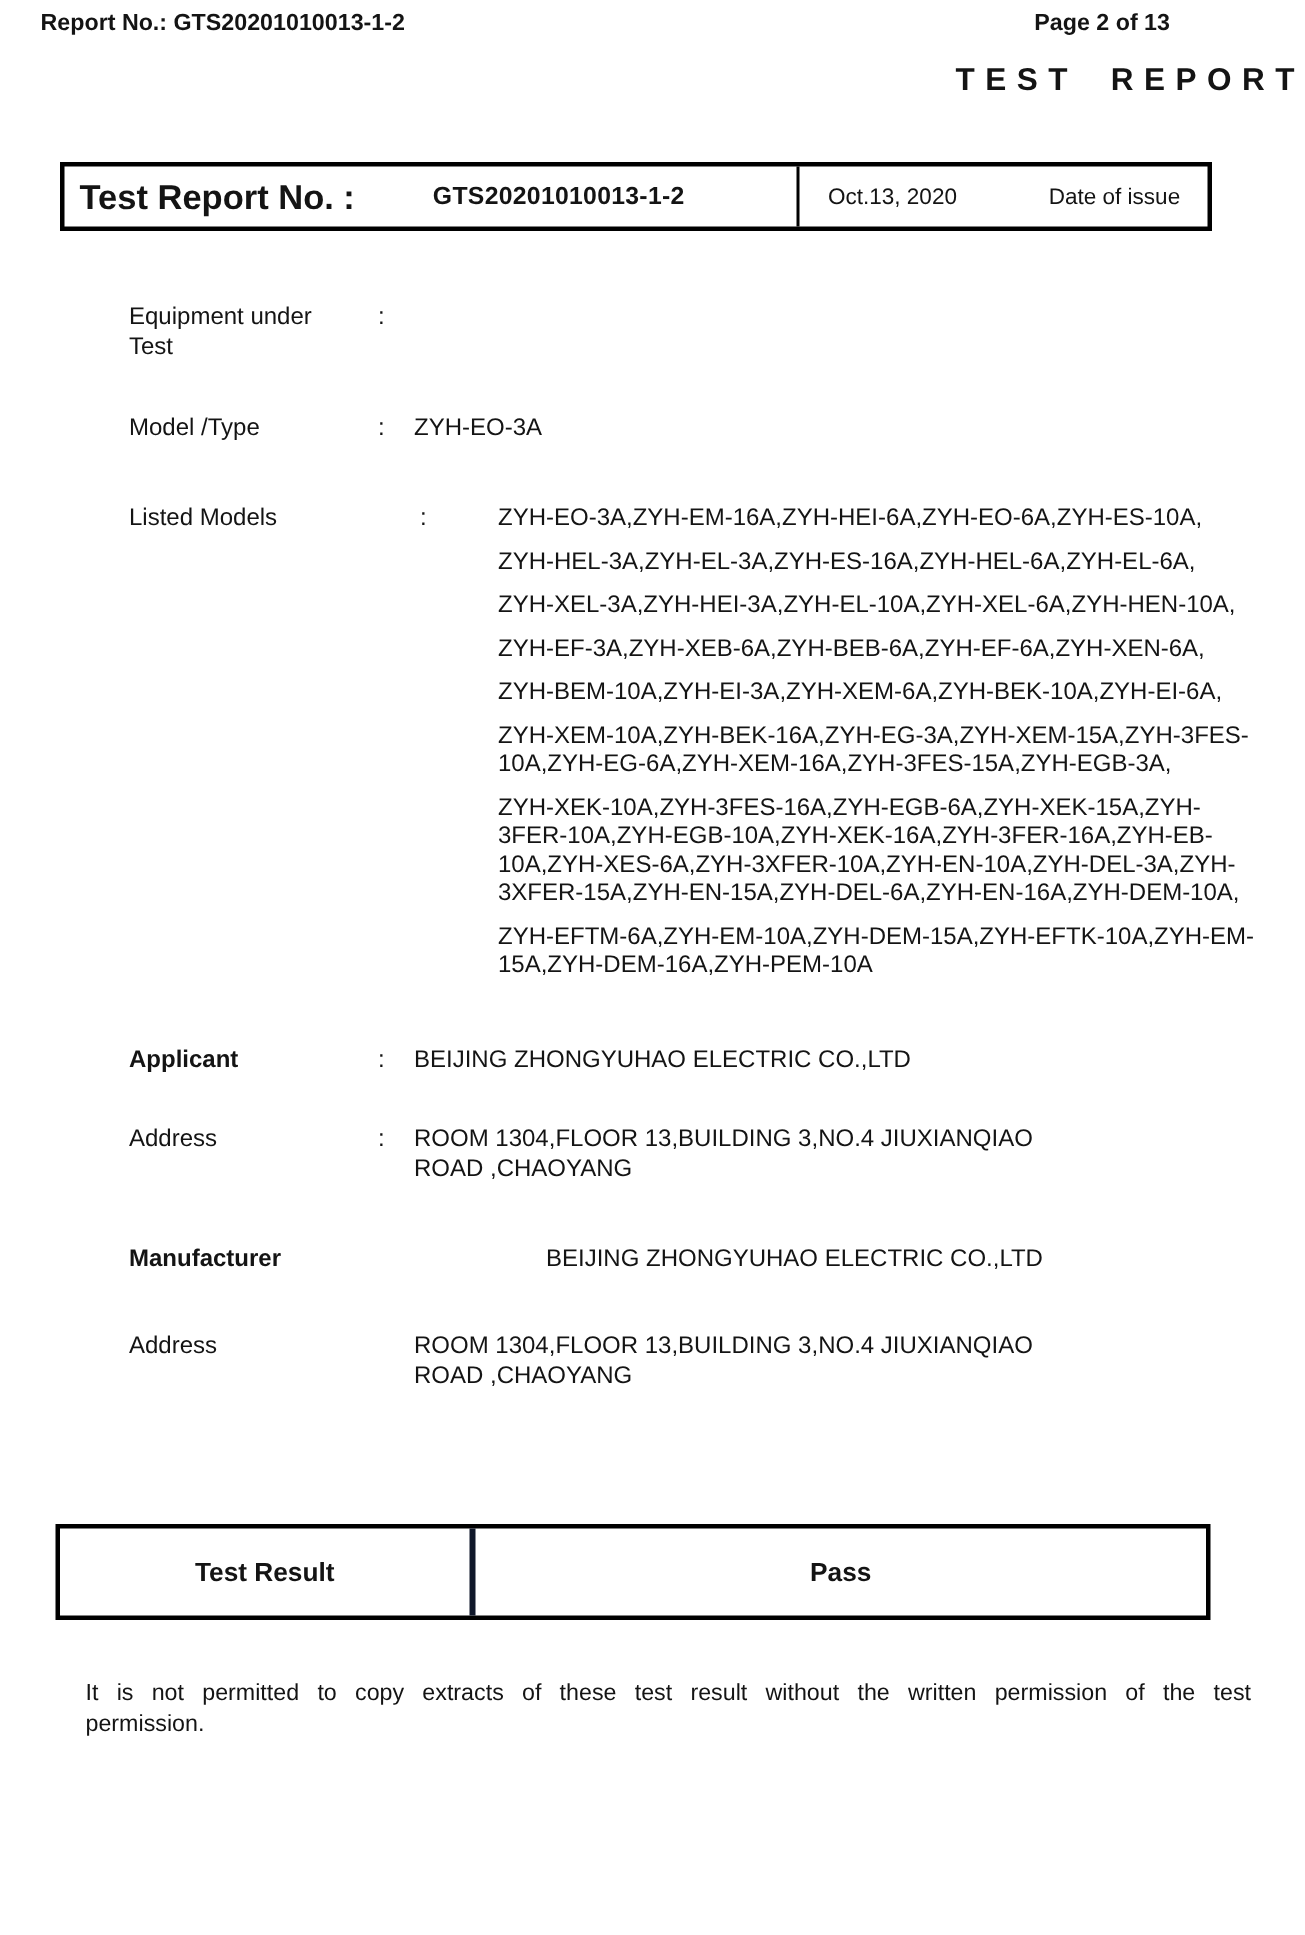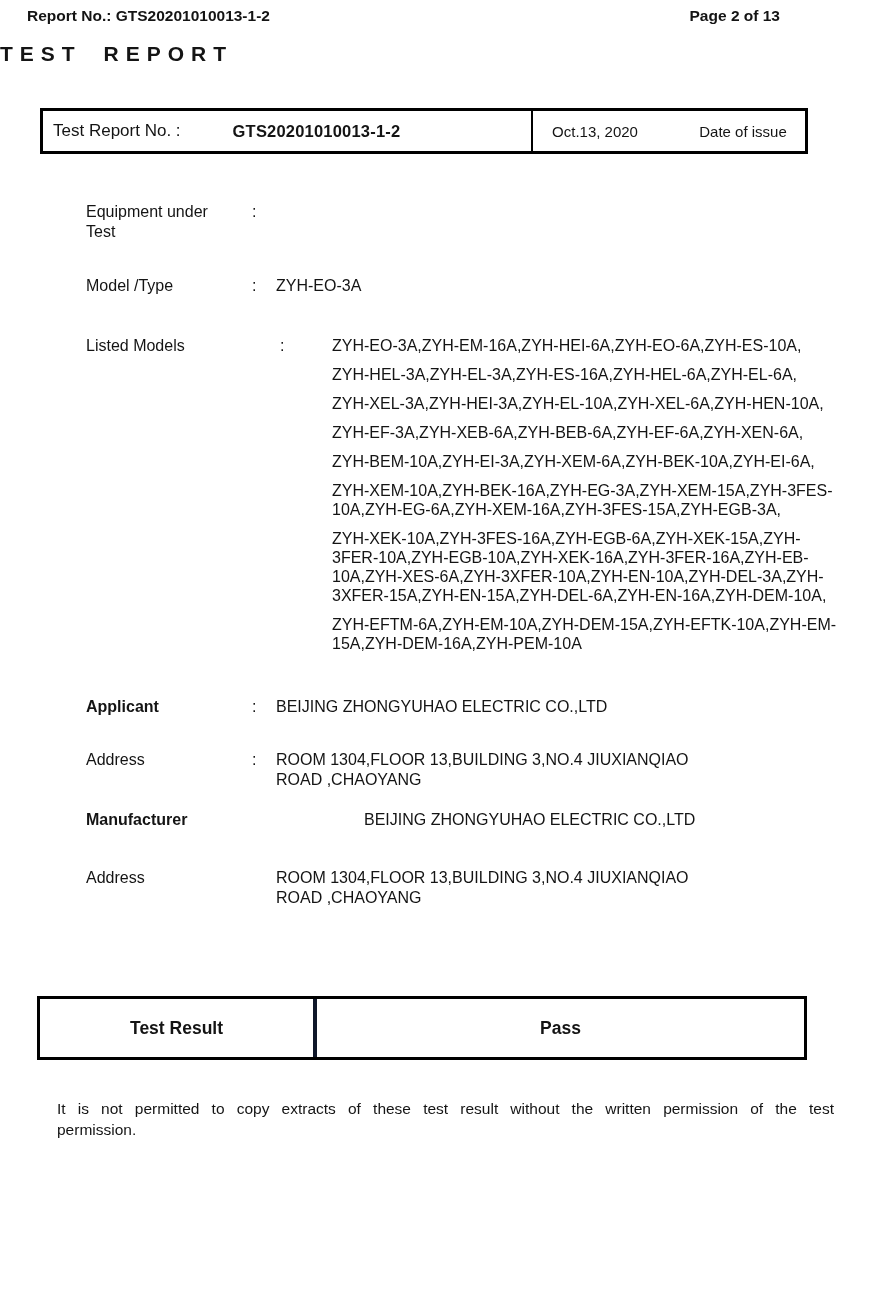--- a/index.html
+++ b/index.html
@@ -13,41 +13,41 @@
     overflow:hidden;
   }
   
   .top-header {
     display:flex; justify-content:space-between;
     padding:6px 90px 0 27px;
     font-weight:bold; font-size:15.5px; line-height:19px;
   }
   
   .doc-title {
-    text-align:left;
+    text-align:right;
     margin-top:17px;
     font-size:21px; font-weight:bold;
     letter-spacing:7px; word-spacing:9px;
     line-height:24px;
   }
   
   .report-table {
     box-sizing:border-box;
     margin:42px 0 0 40px;
     width:768px; height:46px;
     border:3px solid #000;
     display:flex;
     background:#fff;
   }
   .rt-left {
     flex:0 0 488px; box-sizing:border-box;
     display:flex; align-items:center;
     padding-left:10px;
   }
-  .rt-label { font-weight:normal; font-size:17px; }
+  .rt-label { font-weight:bold; font-size:23px; }
   .rt-value { font-weight:bold; font-size:16.5px; margin-left:52px; letter-spacing:0.2px; }
   .rt-right {
     flex:1; border-left:2px solid #000;
     display:flex; flex-direction:row;
     font-size:15px;
   }
   .rt-date, .rt-datelabel { flex:1; display:flex; align-items:center; justify-content:center; }
   .rt-sep { height:1px; background:#a9a9a9; margin:0 12px; }
 
   
@@ -60,21 +60,21 @@
     align-items:start;
   }
   .field-label { white-space:pre-line; }
   .field-label.bold { font-weight:bold; }
   .field-colon { }
   .field-value { white-space:pre-line; }
   .mt-modeltype { margin-top:34px; }
   .mt-models   { margin-top:40px;gap:28px; }
   .mt-applicant { margin-top:44px; }
   .mt-address1 { margin-top:33px; }
-  .mt-manufacturer { margin-top:20px;gap:44px; }
+  .mt-manufacturer { margin-top:40px;gap:44px; }
   .mt-address2 { margin-top:38px; }
 
   .model-para { margin-bottom:10px; }
   .model-para:last-child { margin-bottom:0; }
   .model-line { line-height:19px; white-space:nowrap; }
 
   
   .result-table {
     box-sizing:border-box;
     margin:88px 0 0 37px;

